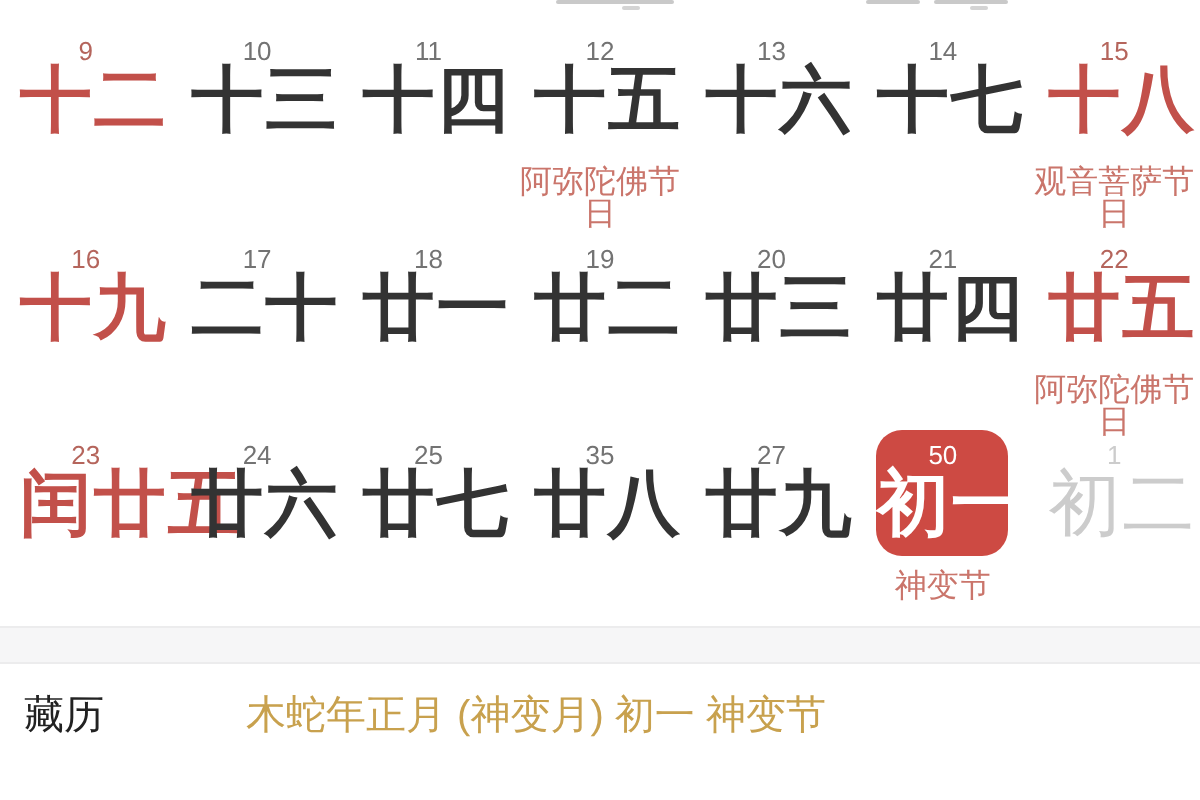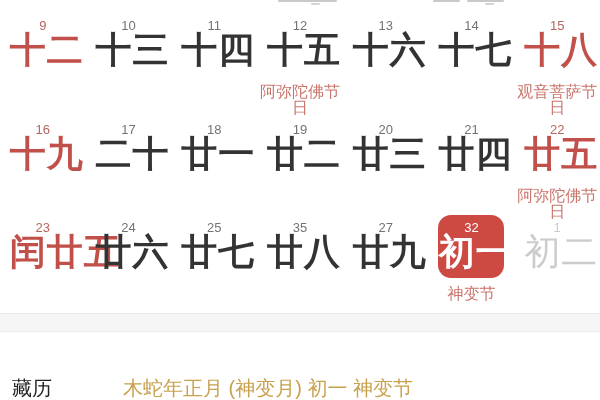--- a/index.html
+++ b/index.html
@@ -48,21 +48,21 @@
   .divider {
     position:absolute; left:0; top:313px; width:600px; height:19px;
     background:#f6f6f7;
     border-top:1px solid rgba(0,0,0,0.04);
     border-bottom:1px solid rgba(0,0,0,0.04);
     box-sizing:border-box;
   }
 
   .footer {
     position:absolute; left:0; top:332px; width:600px; height:68px;
-    display:flex; align-items:flex-end; padding:14px 0 0 12px;
+    display:flex; align-items:flex-start; padding:14px 0 0 12px;
     box-sizing:border-box;
   }
   .flabel { font-size:20px; line-height:24px; color:#222222; font-weight:500; }
   .fvalue { font-size:20px; line-height:24px; color:#c8a14e; margin-left:71px; }
 </style>
 </head>
 <body>
 
 <div id="screen">
 
@@ -222,21 +222,21 @@
     <div class="cell type-normal">
       <div class="daybox">
         <div class="gnum">27</div>
         <div class="lunar">廿九</div>
       </div>
       <div class="festival"></div>
     </div>
 
     <div class="cell type-selected">
       <div class="daybox">
-        <div class="gnum">32</div>
+        <div class="gnum">50</div>
         <div class="lunar">初一</div>
       </div>
       <div class="festival">神变节</div>
     </div>
 
     <div class="cell type-dim">
       <div class="daybox">
         <div class="gnum">1</div>
         <div class="lunar">初二</div>
       </div>

